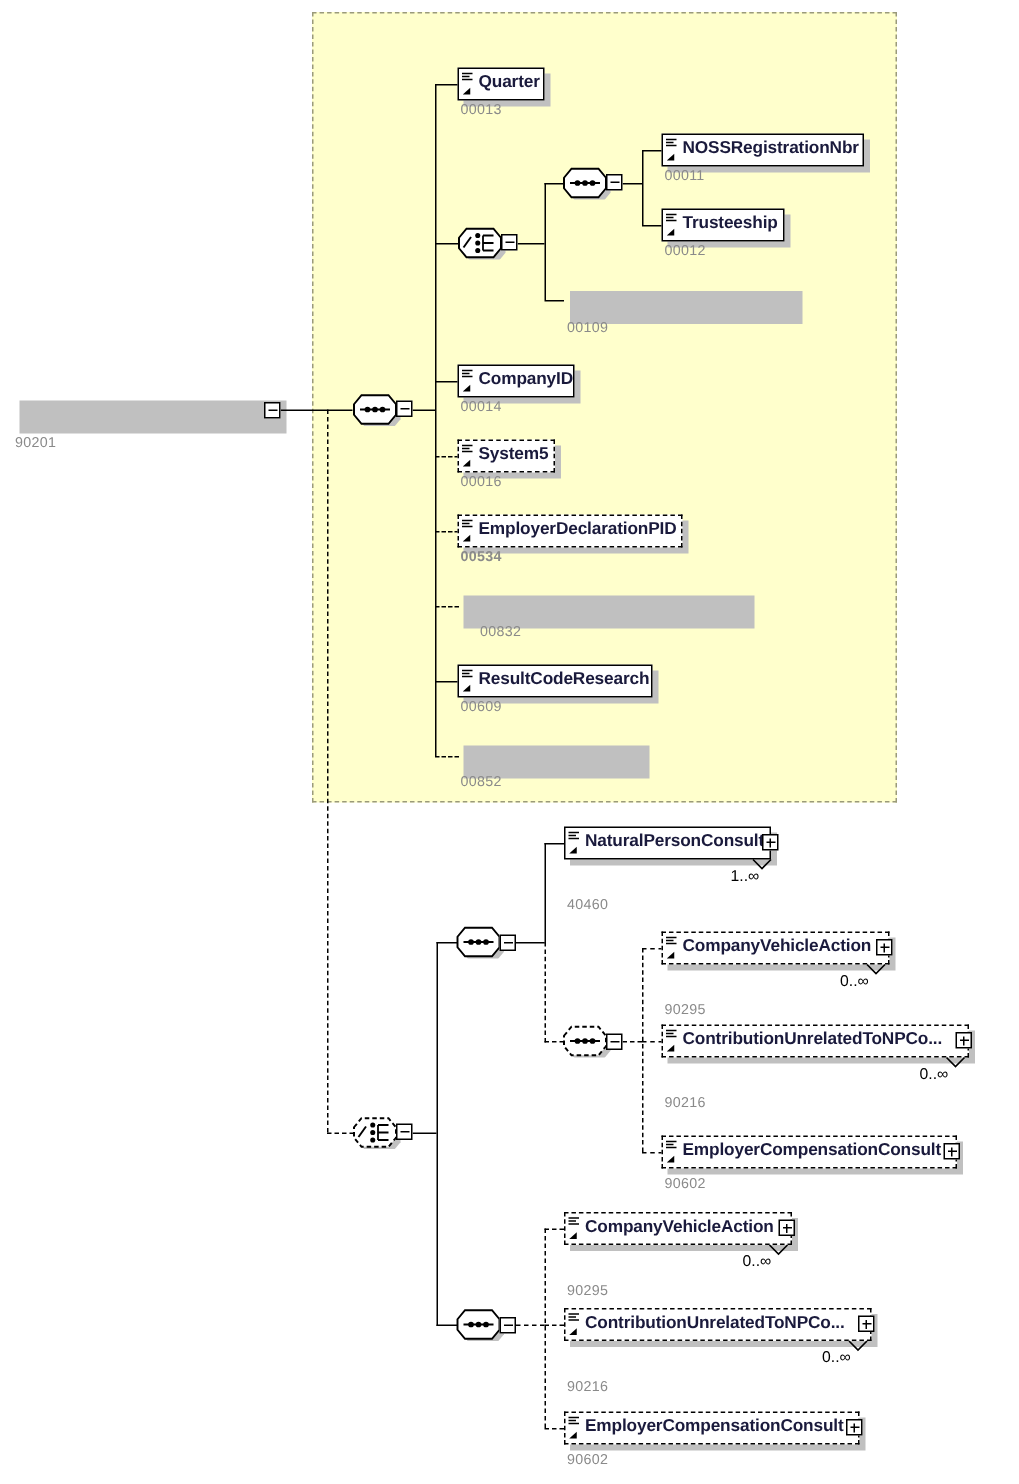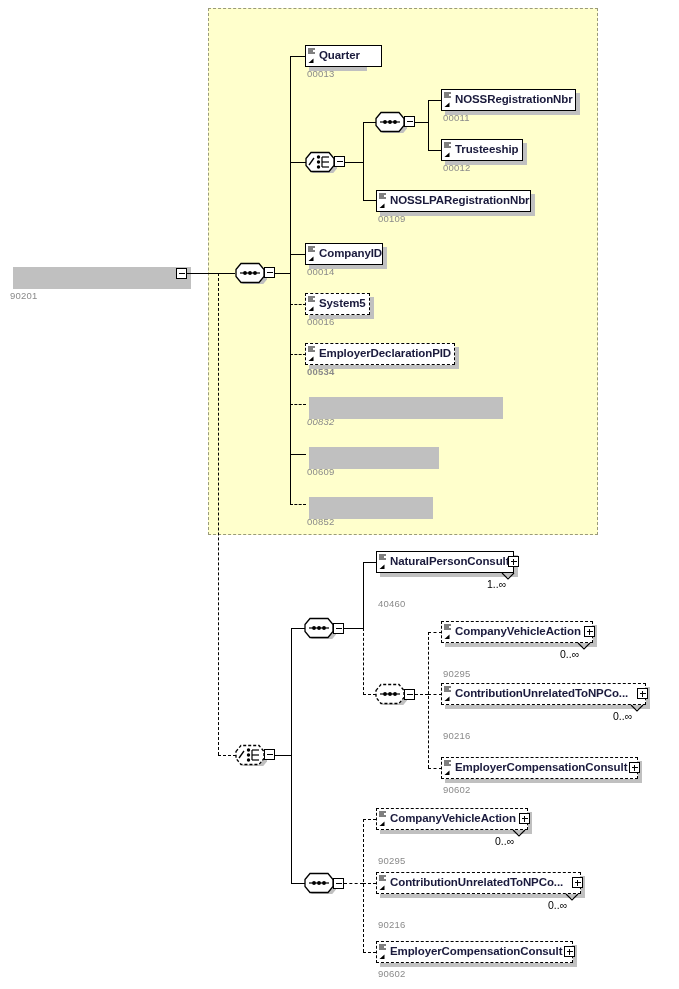--- a/index.html
+++ b/index.html
@@ -195,21 +195,21 @@
   <div class="ln h" style="left:290px;top:56px;width:16px;"></div>
   <div class="ln h" style="left:290px;top:162px;width:16px;"></div>
   <div class="ln h" style="left:290px;top:254px;width:16px;"></div>
   <div class="dln h" style="left:290px;top:304px;width:16px;"></div>
   <div class="dln h" style="left:290px;top:354px;width:16px;"></div>
   <div class="dln h" style="left:290px;top:404px;width:16px;"></div>
   <div class="ln h" style="left:290px;top:454px;width:16px;"></div>
   <div class="dln h" style="left:290px;top:504px;width:16px;"></div>
 
   <div class="shadow" style="left:309px;top:49px;width:58px;height:22px;"></div>
-  <div class="node" style="left:305px;top:45px;width:77px;">
+  <div class="node" style="left:305px;top:45px;width:58px;">
     <svg class="eicon" viewBox="0 0 10 18">
         <line x1="1" y1="2" x2="8" y2="2" stroke="#000" stroke-width="1"></line>
         <line x1="1" y1="4" x2="6" y2="4" stroke="#000" stroke-width="1"></line>
         <line x1="1" y1="6" x2="8" y2="6" stroke="#000" stroke-width="1"></line>
         <path d="M1.5 16 L6.5 11.5 L6.5 16 Z" fill="#000"></path>
       </svg>
     <span class="lbl">Quarter</span>
   </div>
   <div class="code" style="left:307px;top:68px;">00013</div>
 
@@ -268,29 +268,20 @@
         <line x1="1" y1="2" x2="8" y2="2" stroke="#000" stroke-width="1"></line>
         <line x1="1" y1="4" x2="6" y2="4" stroke="#000" stroke-width="1"></line>
         <line x1="1" y1="6" x2="8" y2="6" stroke="#000" stroke-width="1"></line>
         <path d="M1.5 16 L6.5 11.5 L6.5 16 Z" fill="#000"></path>
       </svg>
     <span class="lbl">Trusteeship</span>
   </div>
   <div class="code" style="left:443px;top:162px;">00012</div>
 
   <div class="shadow" style="left:380px;top:194px;width:155px;height:22px;"></div>
-  <div class="node" style="left:376px;top:190px;width:155px;">
-    <svg class="eicon" viewBox="0 0 10 18">
-        <line x1="1" y1="2" x2="8" y2="2" stroke="#000" stroke-width="1"></line>
-        <line x1="1" y1="4" x2="6" y2="4" stroke="#000" stroke-width="1"></line>
-        <line x1="1" y1="6" x2="8" y2="6" stroke="#000" stroke-width="1"></line>
-        <path d="M1.5 16 L6.5 11.5 L6.5 16 Z" fill="#000"></path>
-      </svg>
-    <span class="lbl">NOSSLPARegistrationNbr</span>
-  </div>
   <div class="code" style="left:378px;top:213px;">00109</div>
 
   <div class="shadow" style="left:309px;top:247px;width:78px;height:22px;"></div>
   <div class="node" style="left:305px;top:243px;width:78px;">
     <svg class="eicon" viewBox="0 0 10 18">
         <line x1="1" y1="2" x2="8" y2="2" stroke="#000" stroke-width="1"></line>
         <line x1="1" y1="4" x2="6" y2="4" stroke="#000" stroke-width="1"></line>
         <line x1="1" y1="6" x2="8" y2="6" stroke="#000" stroke-width="1"></line>
         <path d="M1.5 16 L6.5 11.5 L6.5 16 Z" fill="#000"></path>
       </svg>
@@ -316,23 +307,32 @@
         <line x1="1" y1="2" x2="8" y2="2" stroke="#000" stroke-width="1"></line>
         <line x1="1" y1="4" x2="6" y2="4" stroke="#000" stroke-width="1"></line>
         <line x1="1" y1="6" x2="8" y2="6" stroke="#000" stroke-width="1"></line>
         <path d="M1.5 16 L6.5 11.5 L6.5 16 Z" fill="#000"></path>
       </svg>
     <span class="lbl">EmployerDeclarationPID</span>
   </div>
   <div class="code" style="left:307px;top:366px;font-weight:bold;">00534</div>
 
   <div class="shadow" style="left:309px;top:397px;width:194px;height:22px;"></div>
-  <div class="code" style="left:307px;top:416px;font-style:italic;">00832</div>
+  <div class="code" style="left:320px;top:416px;">00832</div>
 
   <div class="shadow" style="left:309px;top:447px;width:130px;height:22px;"></div>
+  <div class="node" style="left:305px;top:443px;width:130px;">
+    <svg class="eicon" viewBox="0 0 10 18">
+        <line x1="1" y1="2" x2="8" y2="2" stroke="#000" stroke-width="1"></line>
+        <line x1="1" y1="4" x2="6" y2="4" stroke="#000" stroke-width="1"></line>
+        <line x1="1" y1="6" x2="8" y2="6" stroke="#000" stroke-width="1"></line>
+        <path d="M1.5 16 L6.5 11.5 L6.5 16 Z" fill="#000"></path>
+      </svg>
+    <span class="lbl">ResultCodeResearch</span>
+  </div>
   <div class="code" style="left:307px;top:466px;">00609</div>
 
   <div class="shadow" style="left:309px;top:497px;width:124px;height:22px;"></div>
   <div class="code" style="left:307px;top:516px;">00852</div>
 
   <div class="dln v" style="left:218px;top:273px;height:482px;"></div>
   <div class="dln h" style="left:218px;top:755px;width:18px;"></div>
 
   <div class="comp" style="left:235px;top:744px;">
     <svg width="38" height="22" viewBox="0 0 38 22">

